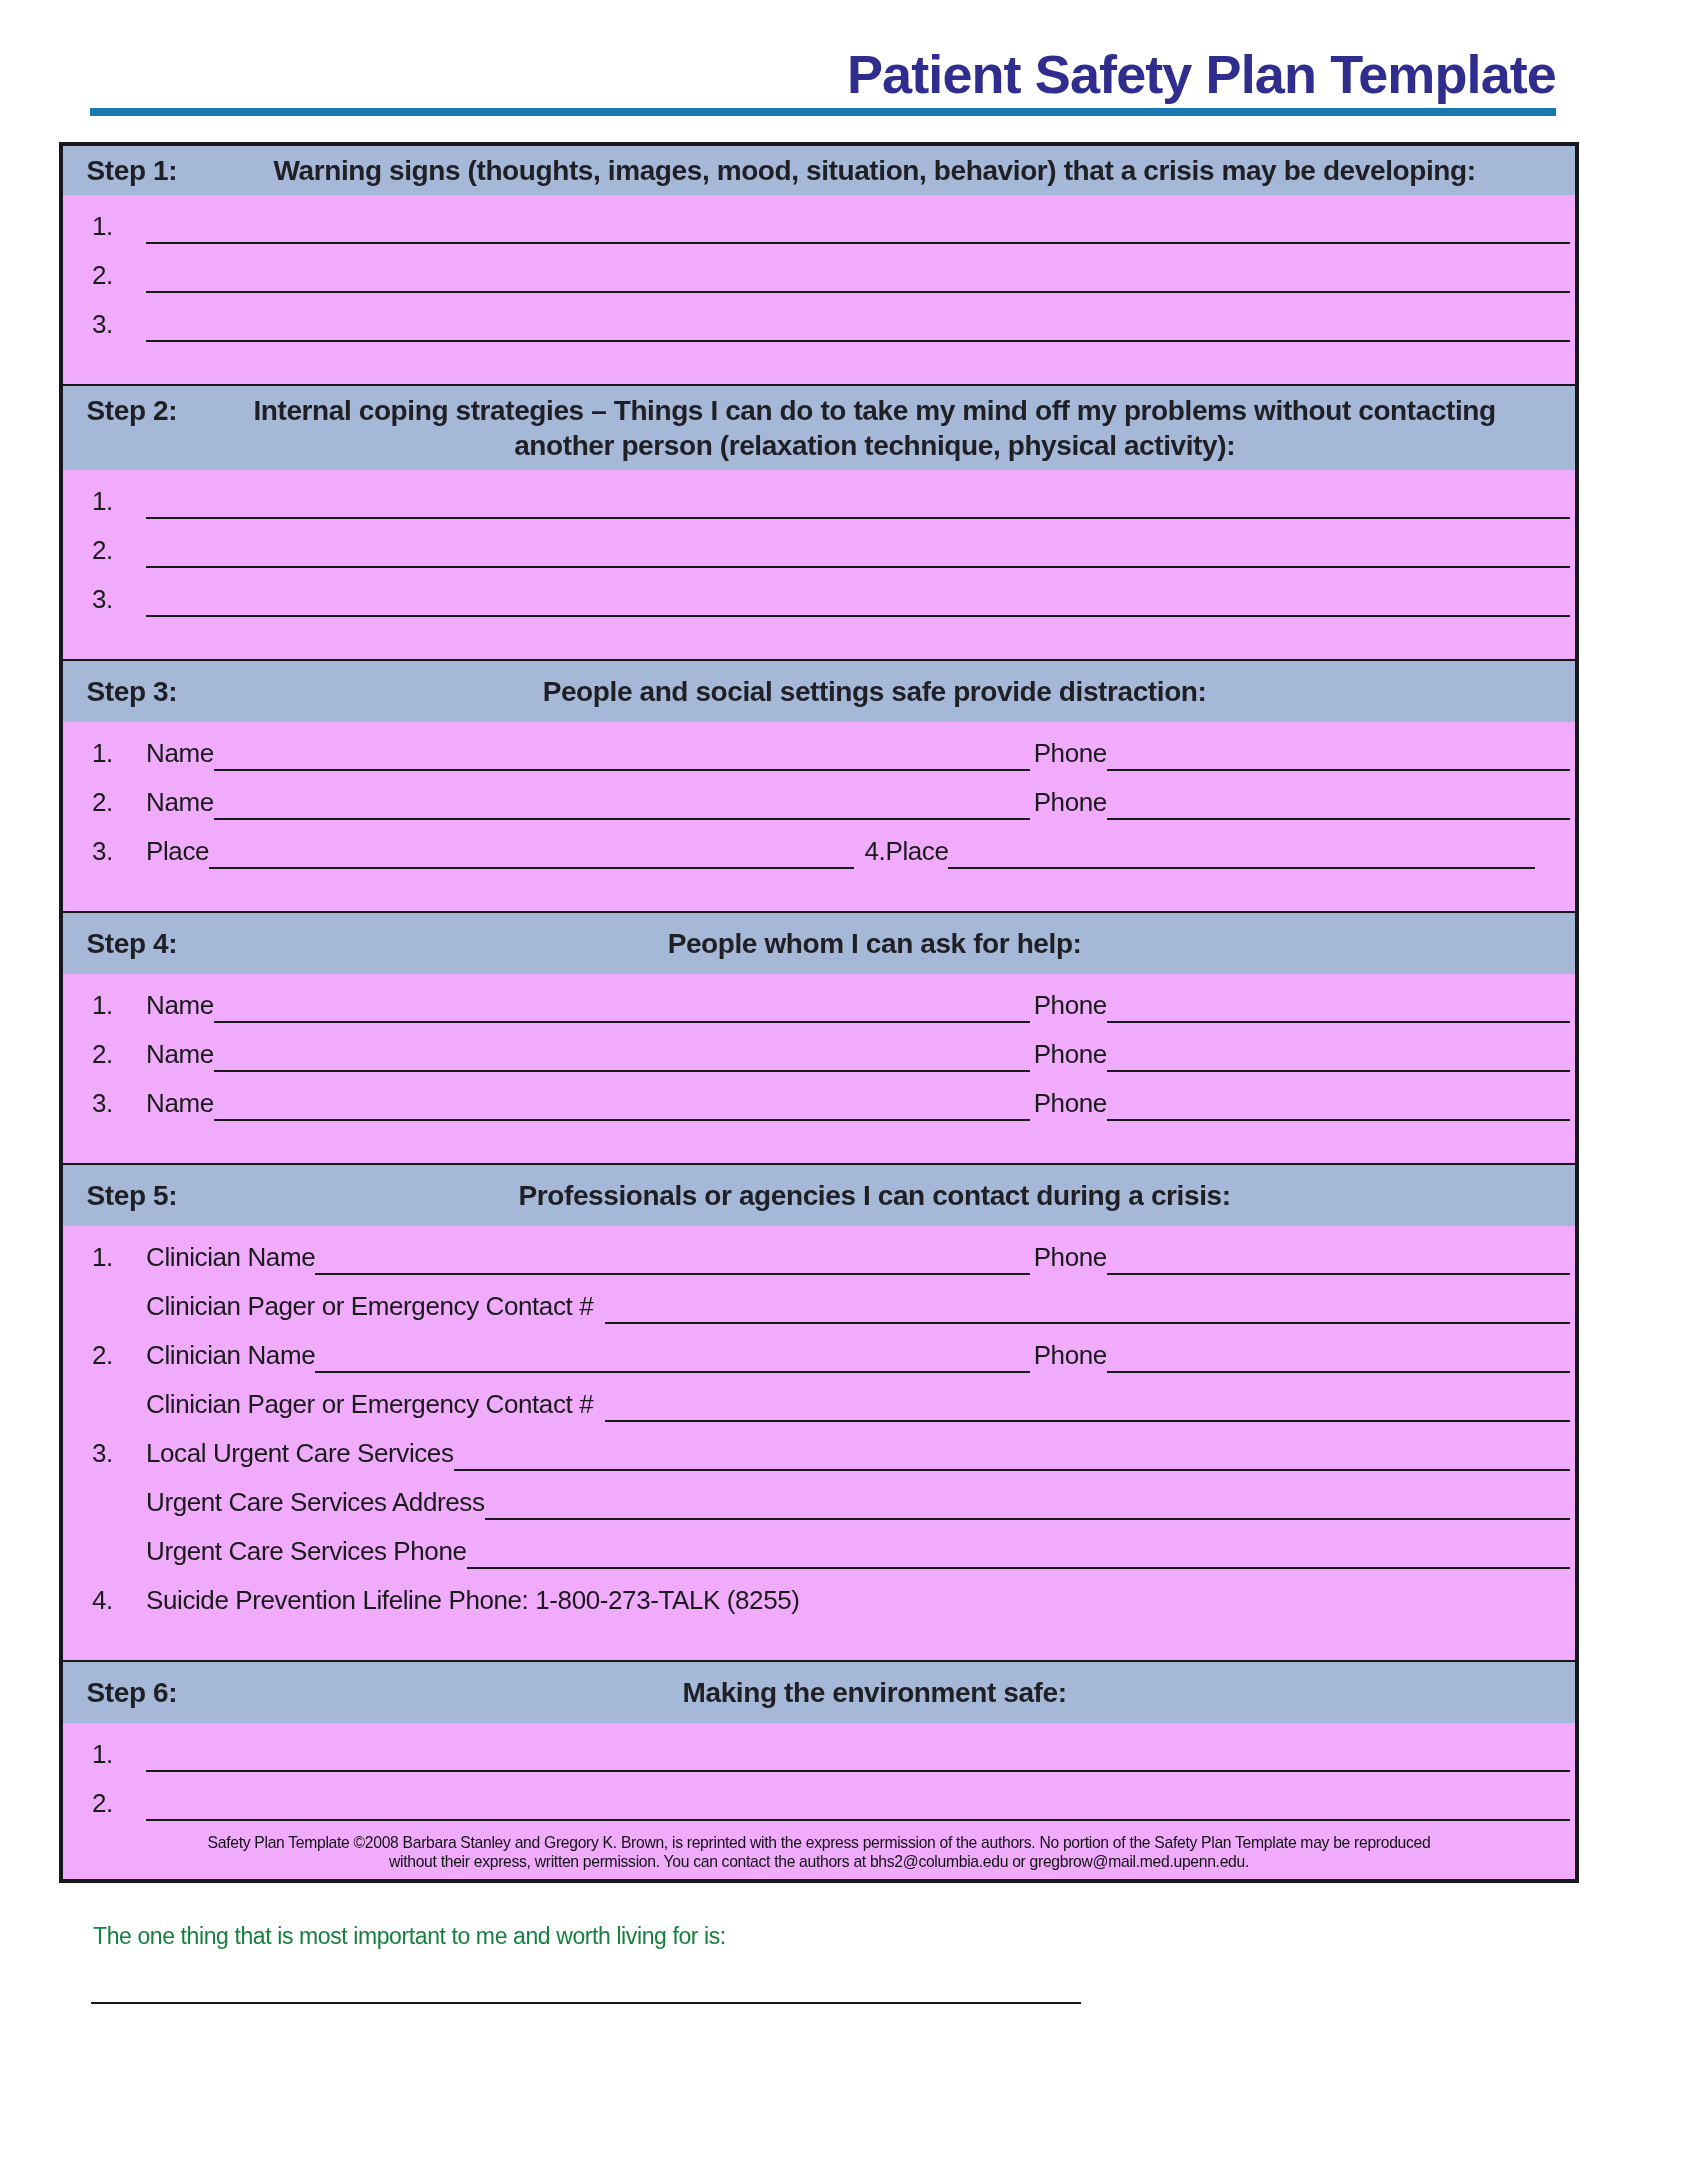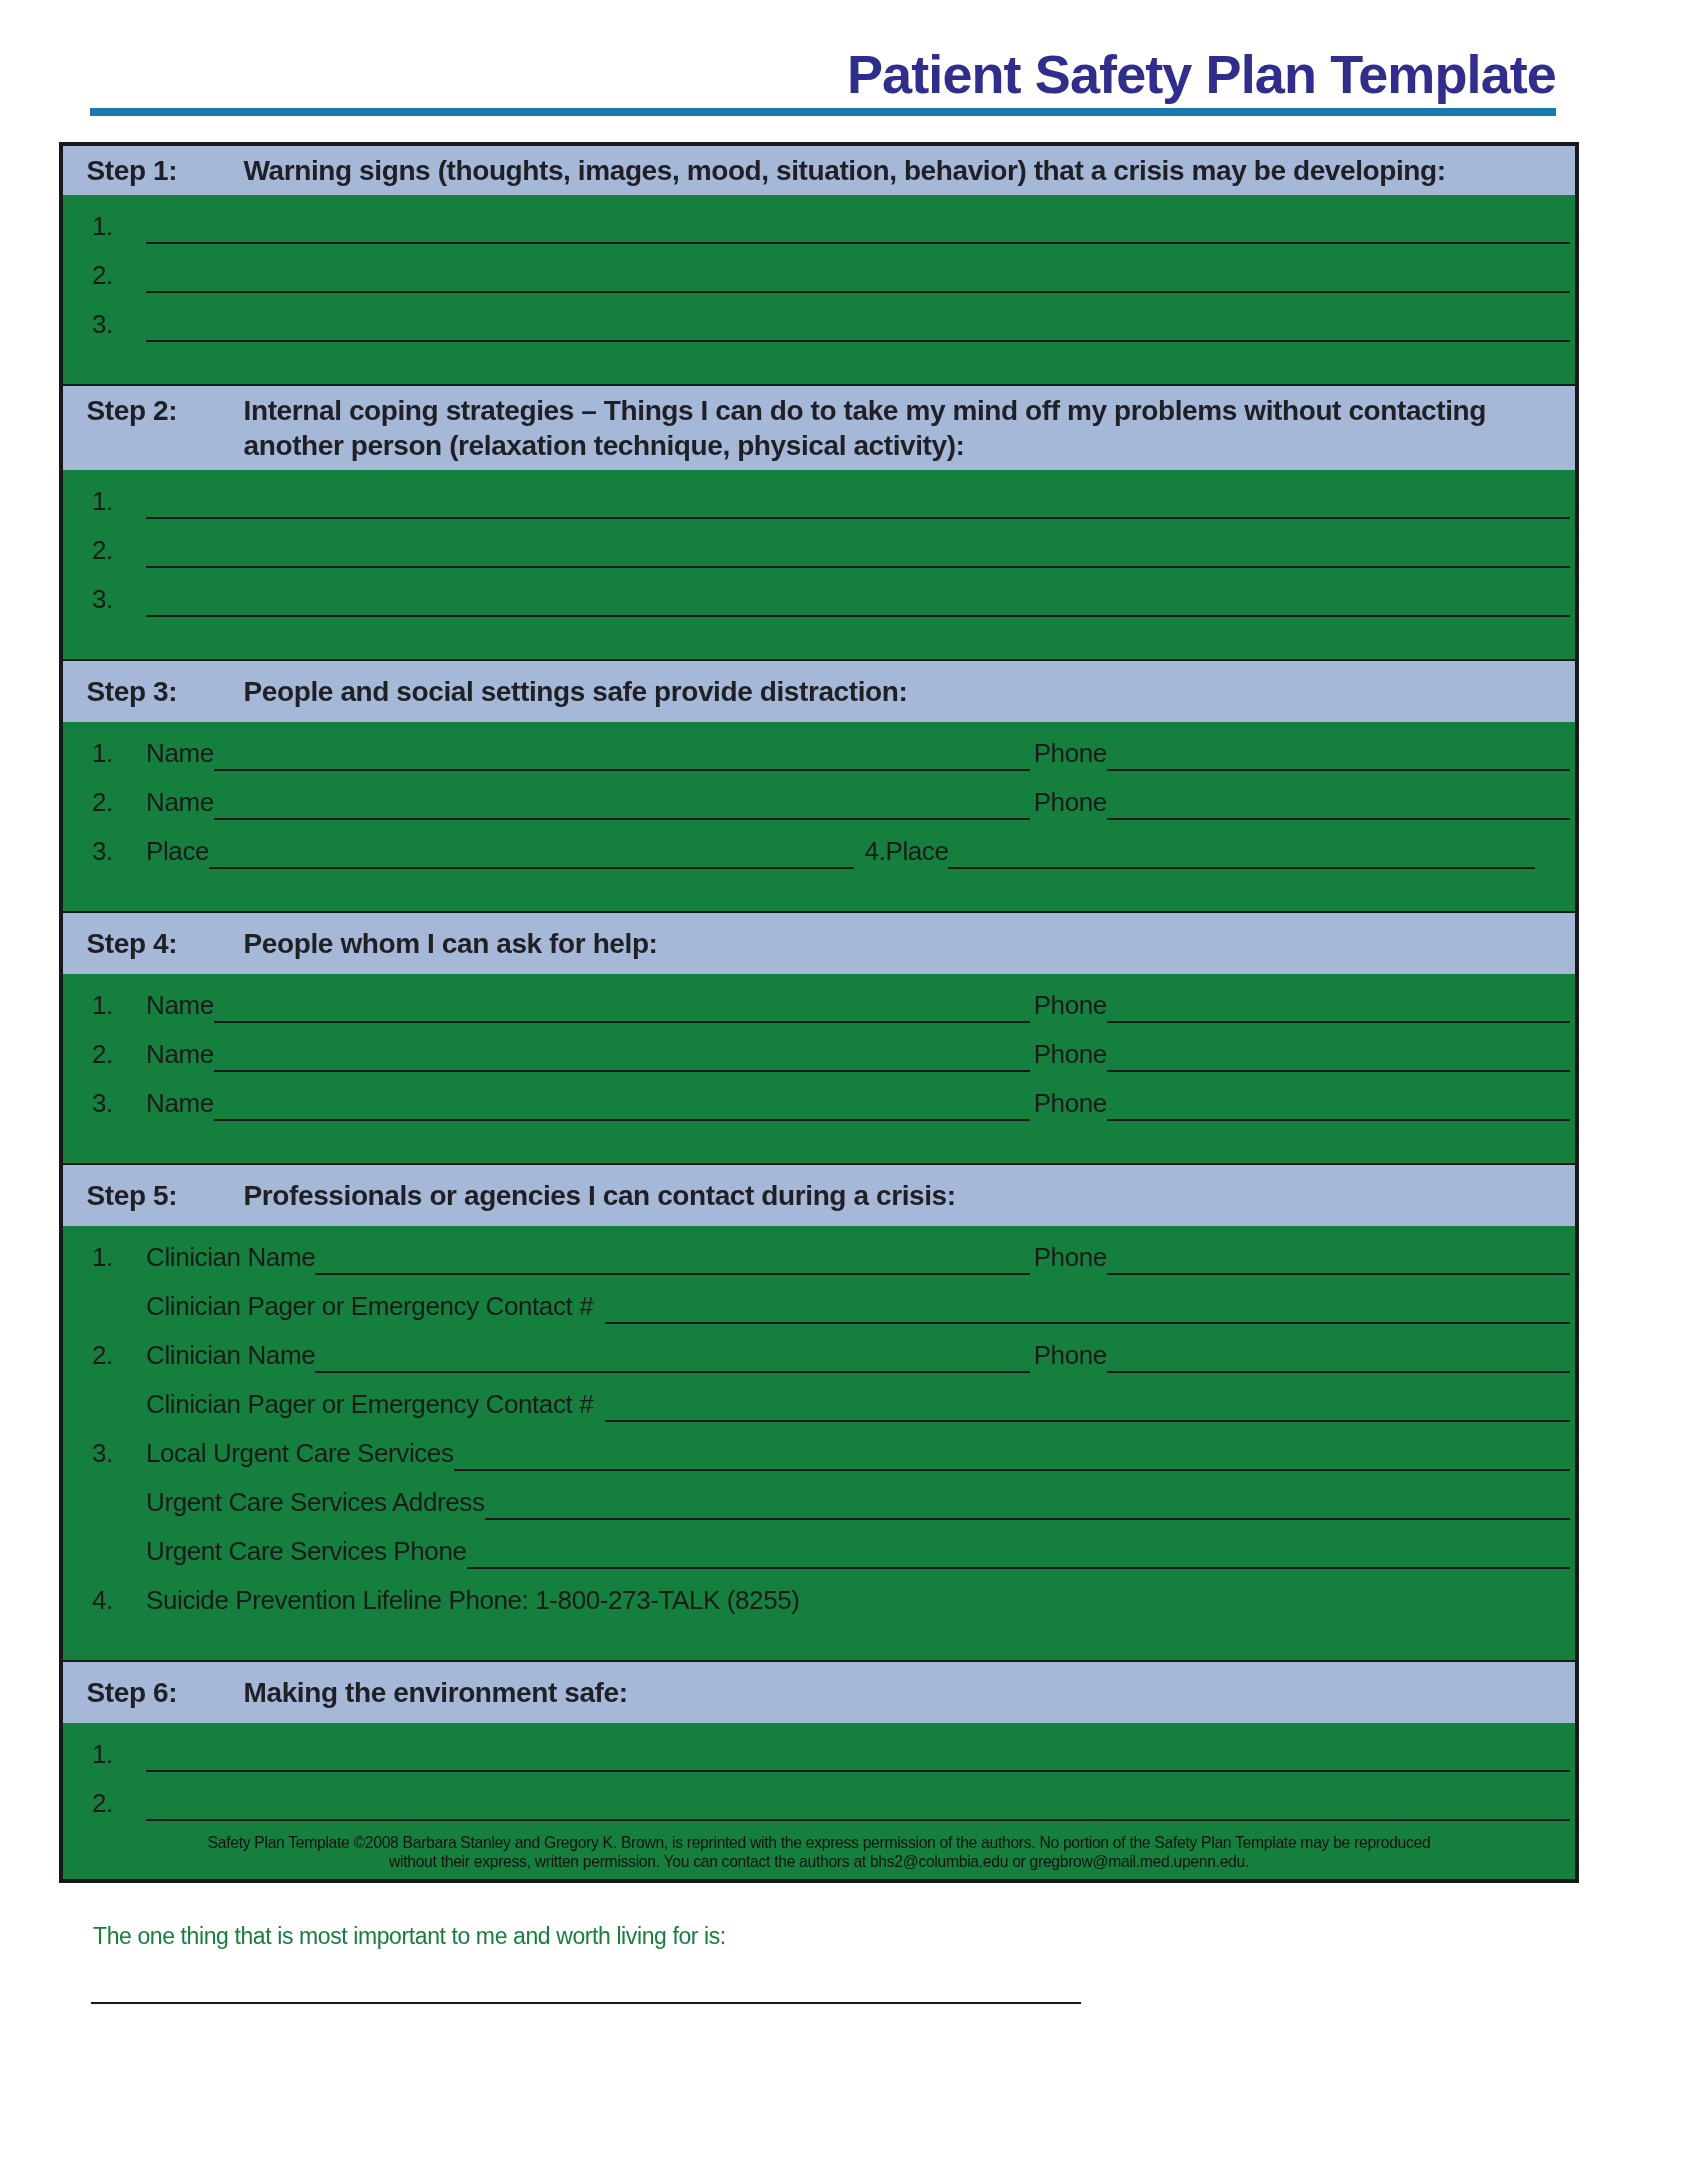--- a/index.html
+++ b/index.html
@@ -11,35 +11,35 @@
   
   .title-zone{padding-top:43px;margin-left:90px;width:1466px;text-align:right;}
   .doc-title{
     font-size:54px;font-weight:bold;color:#2f2d8e;letter-spacing:-0.9px;
     line-height:63px;margin:0;
   }
   .title-rule{height:7.9px;background:#1878b0;margin-top:1.7px;}
   
   .form-box{
     margin:26px 0 0 59px;width:1520px;box-sizing:border-box;
-    border:4.4px solid #17171c;background:#15803d;
+    border:4.4px solid #17171c;background:#f0abfc;
   }
   .section{width:100%;}
   .bar{
     background:#a5b8d8;border-top:2.6px solid #17171c;box-sizing:border-box;
     display:flex;align-items:flex-start;
     padding:7px 17.5px 7px 23.6px;
     font-weight:bold;font-size:28px;line-height:35px;color:#1f1f24;
     letter-spacing:-0.4px;
   }
   .bar.single{padding-top:13px;padding-bottom:13px;}
   .section:first-child .bar{border-top:none;margin-top:0;}
   .section + .section .bar{margin-top:42px;}
   .step-label{width:157px;flex-shrink:0;}
-  .step-desc{flex:1;max-width:1262px;}
+  .step-desc{flex:1;max-width:1262px;text-align:center;}
   
   .row{
     display:flex;align-items:flex-end;height:49px;
     margin:0 5.2px 0 29px;font-size:26px;line-height:30px;
     letter-spacing:-0.4px;
   }
   .num{width:54px;flex-shrink:0;padding-bottom:2.6px;}
   .lbl{white-space:nowrap;padding-bottom:2.6px;}
   .fill{flex:1;border-bottom:2.6px solid #17171c;height:35px;}
   .phone-lbl{white-space:nowrap;padding-bottom:2.6px;margin-left:4px;}

